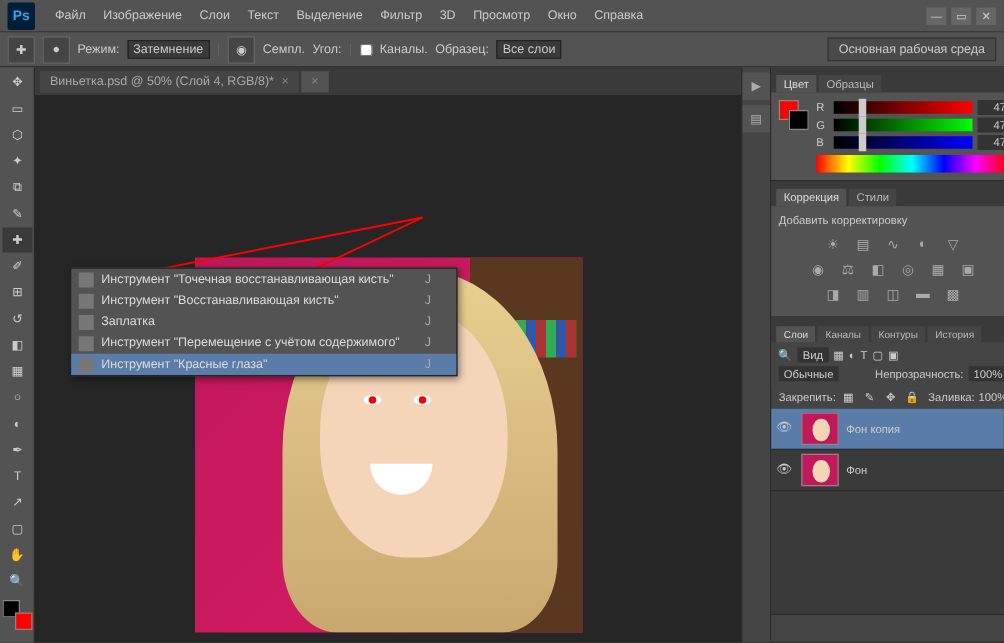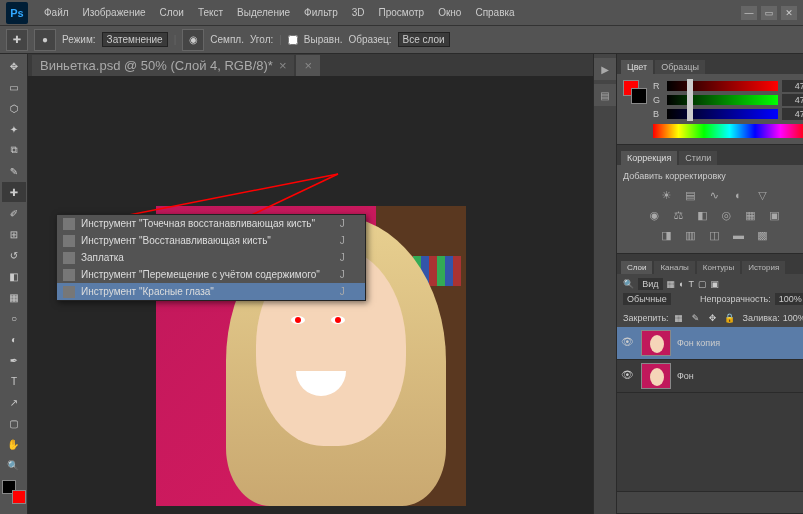--- a/index.html
+++ b/index.html
@@ -22,21 +22,21 @@
 
 .toolbar { width: 28px; background: #535353; border-right: 1px solid #2a2a2a; display: flex; flex-direction: column; padding: 2px; gap: 1px; }
 .tool { width: 24px; height: 20px; display: flex; align-items: center; justify-content: center; background: #535353; cursor: pointer; position: relative; }
 .tool.active { background: #3a3a3a; }
 .swatches { margin-top: 4px; position: relative; width: 24px; height: 24px; }
 .sw-fg { width: 14px; height: 14px; background: #000; border: 1px solid #888; position: absolute; top: 0; left: 0; }
 .sw-bg { width: 14px; height: 14px; background: #f00; border: 1px solid #888; position: absolute; bottom: 0; right: 0; }
 
 .canvas-area { flex: 1; background: #262626; position: relative; }
 .tabs { height: 22px; background: #3a3a3a; display: flex; align-items: center; padding-left: 4px; gap: 2px; }
-.tab { padding: 3px 8px; background: #454545; font-size: 13px; color: #aaa; display: flex; gap: 6px; }
+.tab { padding: 3px 8px; background: #454545; font-size: 10px; color: #aaa; display: flex; gap: 6px; }
 .tab.active { background: #535353; color: #ddd; }
 .tab .x { color: #888; cursor: pointer; }
 .canvas { position: absolute; top: 22px; left: 0; right: 0; bottom: 0; display: flex; align-items: flex-start; justify-content: center; padding-top: 130px; }
 .photo { width: 310px; height: 300px; background: linear-gradient(135deg, #c0185b 0%, #d81b60 100%); position: relative; overflow: hidden; }
 .face { position: absolute; top: 40px; left: 100px; width: 150px; height: 200px; background: #f5d5b8; border-radius: 50% 50% 45% 45%; }
 .hair { position: absolute; top: 10px; left: 70px; width: 220px; height: 290px; background: linear-gradient(180deg, #e8d090 0%, #c9a870 100%); border-radius: 50% 50% 20% 20%; }
 .eye { position: absolute; width: 14px; height: 8px; background: #fff; border-radius: 50%; }
 .eye::after { content: ''; position: absolute; width: 6px; height: 6px; background: #ff0000; border-radius: 50%; top: 1px; left: 4px; }
 .eye.l { top: 110px; left: 135px; }
 .eye.r { top: 110px; left: 175px; }
@@ -135,23 +135,24 @@
   <div class="ico">✚</div>
   <div class="ico">●</div>
   <label>Режим:</label>
   <div class="dd">Затемнение</div>
   <span style="color:#666">|</span>
   <div class="ico">◉</div>
   <label>Семпл.</label>
   <label>Угол:</label>
   <span style="color:#666">|</span>
   <input type="checkbox" style="">
-  <label>Выравн.</label>
+  <label>Каналы.</label>
   <label>Образец:</label>
   <div class="dd">Все слои</div>
+  <div class="workspace-btn">Основная рабочая среда</div>
 </div>
 
 <div class="main">
   <div class="toolbar">
     <div class="tool">✥</div>
     <div class="tool">▭</div>
     <div class="tool">⬡</div>
     <div class="tool">✦</div>
     <div class="tool">⧉</div>
     <div class="tool">✎</div>

